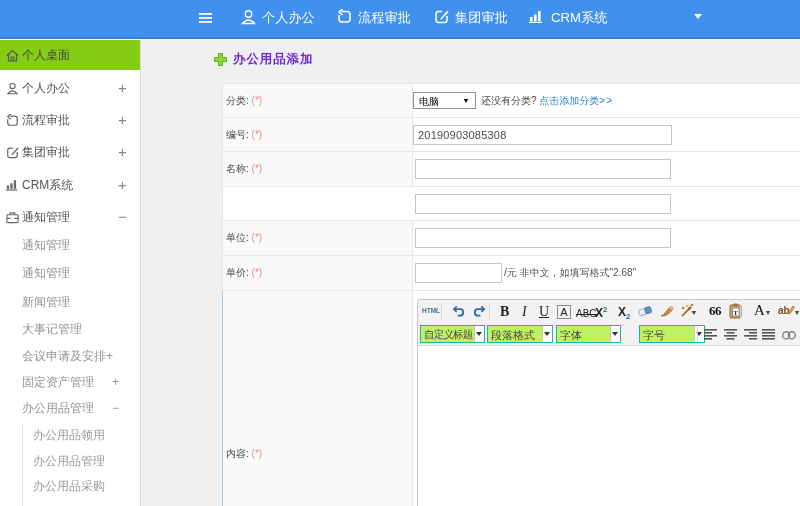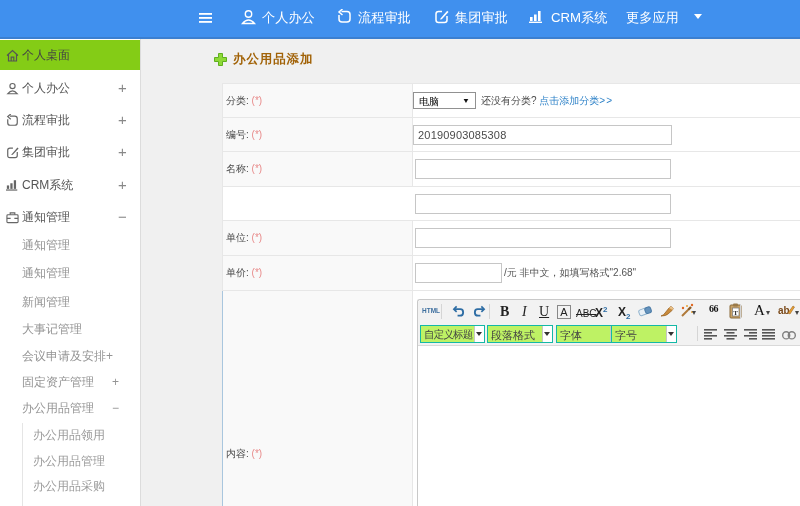--- a/index.html
+++ b/index.html
@@ -20,21 +20,21 @@
   background:#fff; border-right:1px solid #dcdcdc; }
 .sitem { position:absolute; left:0; width:140px; height:27px; color:#555; font-size:12px; }
 .sitem .txt { position:absolute; left:22px; top:50%; margin-top:-8px; line-height:16px; }
 .sitem .pm { position:absolute; left:118px; top:50%; margin-top:-9px; font-size:15px; color:#888; font-weight:400;}
 .sitem svg { position:absolute; left:6px; top:50%; margin-top:-6px; }
 .ssub { position:absolute; left:22px; color:#949494; font-size:12px; line-height:16px; }
 .ssub2 { position:absolute; left:33px; color:#9a9a9a; font-size:12px; line-height:16px; }
 #subline { position:absolute; left:22px; top:384px; width:1px; height:83px; background:#e5e5e5; }
 
 
-#title { position:absolute; left:233px; top:51px; color:#a16207; font-size:12.5px; font-weight:bold; letter-spacing:0.9px; line-height:16px; }
+#title { position:absolute; left:233px; top:51px; color:#6d28d9; font-size:12.5px; font-weight:bold; letter-spacing:0.9px; line-height:16px; }
 #plusico { position:absolute; left:214px; top:53px; }
 
 #formbox { position:absolute; left:222px; top:83px; width:600px;
   border-top:1px solid #e7e7e7; border-left:1px solid #e7e7e7; background:#fff; }
 .frow { position:relative; border-bottom:1px solid #e7e7e7; }
 .flab { position:absolute; left:0; top:0; bottom:0; width:189px; background:#f9f9f9;
   border-right:1px solid #e7e7e7; }
 .flab span { position:absolute; left:3px; top:50%; margin-top:-7px; font-size:10px; color:#4a4a4a; line-height:14px;}
 .flab em { font-style:normal; color:#e88a8a; }
 .fval { margin-left:190px; position:relative; height:100%; }
@@ -93,21 +93,20 @@
       <path d="M6.5 9.5 L13.2 1.8 L14.5 3 L7.8 10.2 L6 10.5 Z" fill="#fff"></path>
     </svg>
     <span class="tbitem" style="left:455px">集团审批</span>
     <svg class="tbicon" style="left:529px;top:10px" width="15" height="13" viewBox="0 0 15 13">
       <rect x="1" y="7" width="2.6" height="4" fill="#fff"></rect>
       <rect x="5" y="4.5" width="2.6" height="6.5" fill="#fff"></rect>
       <rect x="9" y="1" width="2.6" height="10" fill="#fff"></rect>
       <rect x="0" y="11.6" width="13" height="1.4" fill="#fff"></rect>
     </svg>
     <span class="tbitem" style="left:551px">CRM系统</span>
-    <span class="tbitem" style="left:626px">更多应用</span>
     <svg class="tbicon" style="left:694px;top:14px" width="8" height="5" viewBox="0 0 8 5">
       <path d="M0 0 L8 0 L4 5 Z" fill="#fff"></path>
     </svg>
   </div>
 
   <div id="sidebar">
     <div class="sitem" style="top:1px;height:30px;background:#84cc16;">
       <svg width="13" height="13" viewBox="0 0 13 13">
           <path d="M1 6.5 L6.5 1.5 L12 6.5 M2.5 5.8 L2.5 12 L10.5 12 L10.5 5.8 M5.2 12 L5.2 8.2 L7.8 8.2 L7.8 12" fill="none" stroke="#555" stroke-width="1.2"></path>
         </svg>
@@ -260,21 +259,21 @@
               </svg>
             <svg class="ti" style="left:261px;top:3px" width="16" height="16" viewBox="0 0 16 16">
                 <path d="M3 13 L9 7" stroke="#b07a3a" stroke-width="2"></path>
                 <path d="M9 7 L12 4" stroke="#8a5a24" stroke-width="2.4"></path>
                 <circle cx="4" cy="5" r="1.2" fill="#e06820"></circle>
                 <circle cx="13" cy="9" r="1" fill="#e8a030"></circle>
                 <circle cx="8" cy="3" r="1" fill="#e8a030"></circle>
                 <circle cx="13" cy="2" r="1.2" fill="#e06820"></circle>
               </svg>
             <span class="ti" style="left:274px;top:8px;font-size:8px;color:#444;">▾</span>
-            <span class="ti" style="left:291px;top:3px;font-family:'Liberation Serif',serif;font-size:10px;font-weight:bold;color:#111;letter-spacing:-0.5px;">66</span>
+            <span class="ti" style="left:291px;top:3px;font-family:'Liberation Serif',serif;font-size:13px;font-weight:bold;color:#111;letter-spacing:-0.5px;">66</span>
             <svg class="ti" style="left:310px;top:3px" width="15" height="16" viewBox="0 0 15 16">
                 <rect x="2" y="2" width="11" height="13" rx="1" fill="#c9a369" stroke="#8a6a3a" stroke-width="1"></rect>
                 <rect x="5" y="0.5" width="5" height="3" rx="1" fill="#9a7a4a"></rect>
                 <rect x="4.5" y="5" width="6.5" height="8" fill="#fff" stroke="#777" stroke-width="0.7"></rect>
                 <text x="7.7" y="11.5" font-size="7" font-weight="bold" fill="#333" text-anchor="middle" font-family="Liberation Serif">T</text>
               </svg>
             <span class="tsep" style="left:322px"></span>
             <span class="ti" style="left:336px;top:2px;font-family:'Liberation Serif',serif;font-size:15px;color:#111;">A</span>
             <span class="ti" style="left:348px;top:8px;font-size:8px;color:#444;">▾</span>
             <svg class="ti" style="left:360px;top:3px" width="18" height="15" viewBox="0 0 18 15">
@@ -289,21 +288,21 @@
                 <span class="db"></span>
               </div>
             <div class="tsel" style="left:69px;width:64px;">
                 <b>段落格式</b>
                 <span class="db"></span>
               </div>
             <div class="tsel" style="left:138px;width:63px;">
                 <b>字体</b>
                 <span class="db"></span>
               </div>
-            <div class="tsel" style="left:193px;width:64px;">
+            <div class="tsel" style="left:221px;width:64px;">
                 <b>字号</b>
                 <span class="db"></span>
               </div>
             <span class="tsep" style="left:279px;top:3px"></span>
             <svg class="ti" style="left:286px;top:6px" width="13" height="11" viewBox="0 0 13 11">
                 <g fill="#555">
                   <rect x="0" y="0" width="13" height="1.6"></rect>
                   <rect x="0" y="3" width="8" height="1.6"></rect>
                   <rect x="0" y="6" width="13" height="1.6"></rect>
                   <rect x="0" y="9" width="8" height="1.6"></rect>

